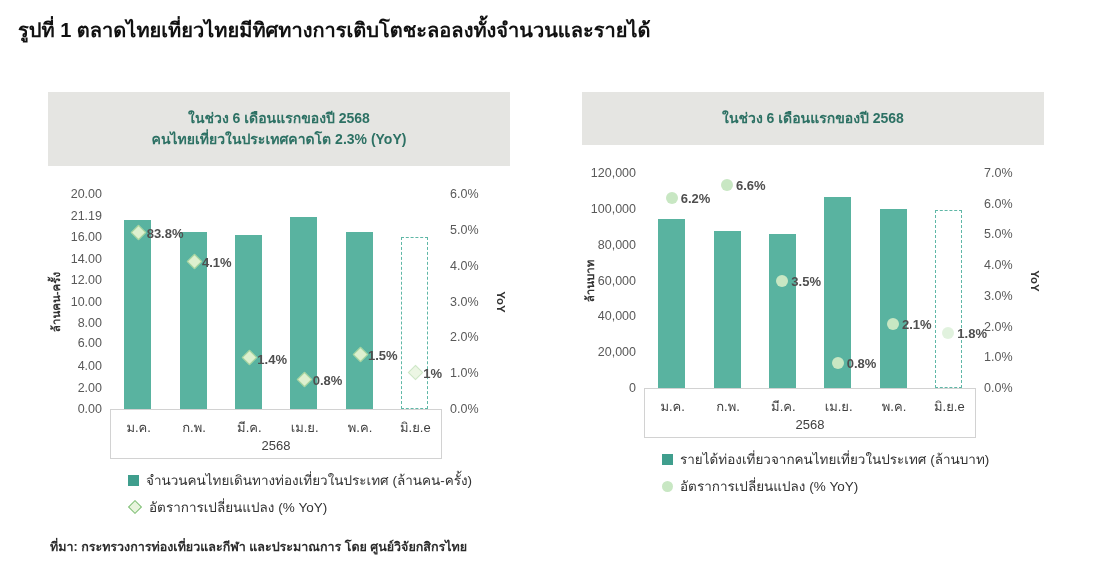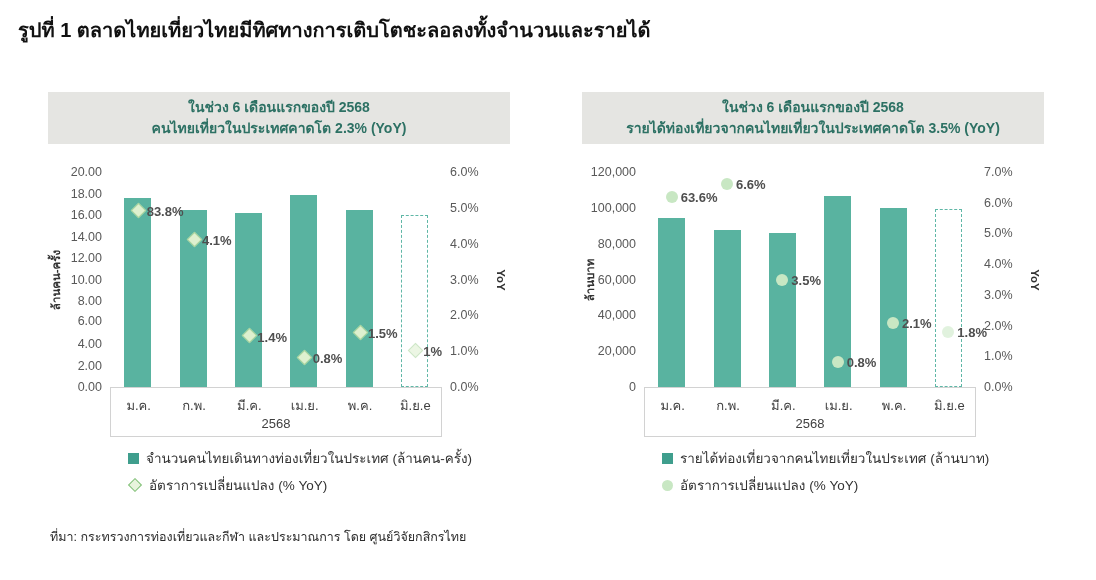--- a/index.html
+++ b/index.html
@@ -2,21 +2,21 @@
 <html><head>
 <meta charset="utf-8">
 <style>
   html,body{margin:0;padding:0;background:#fff;}
   body{width:1096px;height:580px;overflow:hidden;font-family:"Liberation Sans",sans-serif;}
   .page{position:relative;width:1096px;height:580px;box-sizing:border-box;padding:16px 0 0 18px;background:#fff;}
   .fig-title{font-size:20px;font-weight:bold;color:#111;line-height:28px;margin:0;}
   .charts-row{display:flex;gap:72px;margin-left:30px;margin-top:48px;}
   .panel{width:462px;flex:0 0 auto;}
   .panel-header{background:#e5e5e2;color:#2d7164;font-weight:bold;font-size:14px;line-height:21px;
-    text-align:center;padding:5px 4px;box-sizing:border-box;}
+    text-align:center;padding:16px 4px;box-sizing:border-box;}
   .chart-grid{display:grid;grid-template-columns:16px 46px 332px 50px 18px;margin-top:28px;}
   .yaxis-label{display:flex;align-items:center;justify-content:center;}
   .yaxis-label span{transform:rotate(-90deg);white-space:nowrap;font-size:11.5px;font-weight:bold;color:#333;}
   .raxis-label{display:flex;align-items:center;justify-content:center;}
   .raxis-label span{transform:rotate(90deg);white-space:nowrap;font-size:11.5px;font-weight:bold;color:#333;}
   .ticks{position:relative;height:215px;}
   .tick{position:absolute;font-size:12.5px;color:#595959;line-height:14px;white-space:nowrap;}
   .ticks-left .tick{right:8px;}
   .ticks-right .tick{left:8px;text-align:left;}
   .plot{position:relative;height:215px;}
@@ -28,21 +28,21 @@
   .marker.forecast{opacity:0.55;}
   .pt-label{position:absolute;font-size:13px;font-weight:bold;color:#4f4f4f;line-height:17px;z-index:4;white-space:nowrap;}
   .xbox{position:relative;height:50px;border:1px solid #d2d2d2;box-sizing:border-box;}
   .month{position:absolute;top:7px;width:56px;margin-left:-28px;text-align:center;font-size:13px;color:#3f3f3f;}
   .xbox-year{position:absolute;bottom:5px;left:0;right:0;text-align:center;font-size:13px;color:#3f3f3f;}
   .legend{margin:10px 0 0 80px;}
   .legend-row{display:flex;align-items:center;gap:7px;margin-bottom:5px;font-size:13.5px;color:#333;}
   .lg-square{width:11px;height:11px;background:#3f9e8d;flex:0 0 auto;}
   .lg-diamond{width:8px;height:8px;border:1px solid #7fbf77;background:#e8f4dd;transform:rotate(45deg);flex:0 0 auto;margin:0 2px;}
   .lg-circle{width:11px;height:11px;border-radius:50%;background:#c8e7c3;flex:0 0 auto;}
-  .source{margin:26px 0 0 32px;font-size:12.5px;color:#2b2b2b;}
+  .source{margin:14px 0 0 32px;font-size:12.5px;color:#2b2b2b;font-weight:bold;}
 </style>
 </head>
 <body>
 
 <div class="page">
 
   <h1 class="fig-title">รูปที่ 1 ตลาดไทยเที่ยวไทยมีทิศทางการเติบโตชะลอลงทั้งจำนวนและรายได้</h1>
 
   <div class="charts-row">
 
@@ -50,21 +50,21 @@
       <header class="panel-header">
         <div>ในช่วง 6 เดือนแรกของปี 2568</div>
         <div>คนไทยเที่ยวในประเทศคาดโต 2.3% (YoY)</div>
       </header>
       <div class="chart-grid">
         <div class="yaxis-label">
           <span>ล้านคน-ครั้ง</span>
         </div>
         <div class="ticks ticks-left">
             <span class="tick" style="top: -7px;">20.00</span>
-            <span class="tick" style="top: 14.5px;">18.00</span>
+            <span class="tick" style="top: 14.5px;">21.19</span>
             <span class="tick" style="top: 36px; margin-left: 48px;">16.00</span>
             <span class="tick" style="top: 57.5px;">14.00</span>
             <span class="tick" style="top: 79px;">12.00</span>
             <span class="tick" style="top: 100.5px;">10.00</span>
             <span class="tick" style="top: 122px;">8.00</span>
             <span class="tick" style="top: 142px;">6.00</span>
             <span class="tick" style="top: 165px;">4.00</span>
             <span class="tick" style="top: 186.5px;">2.00</span>
             <span class="tick" style="top: 208px;">0.00</span>
           </div>
@@ -124,21 +124,20 @@
         <div class="legend-row">
           <span class="lg-diamond"></span>
           <span>อัตราการเปลี่ยนแปลง (% YoY)</span>
         </div>
       </div>
     </section>
 
     <section class="panel">
       <header class="panel-header">
         <div>ในช่วง 6 เดือนแรกของปี 2568</div>
-        <div>รายได้ท่องเที่ยวจากคนไทยเที่ยวในประเทศคาดโต 3.5% (YoY)</div>
       </header>
       <div class="chart-grid">
         <div class="yaxis-label">
           <span>ล้านบาท</span>
         </div>
         <div class="ticks ticks-left">
             <span class="tick" style="top: -7px;">120,000</span>
             <span class="tick" style="top: 28.8333px;">100,000</span>
             <span class="tick" style="top: 64.6667px;">80,000</span>
             <span class="tick" style="top: 100.5px;">60,000</span>
@@ -147,21 +146,21 @@
             <span class="tick" style="top: 208px;">0</span>
           </div>
         <div class="plot">
             <div class="bar" style="left: 14.1667px; height: 169.312px;"></div>
             <div class="bar" style="left: 69.5px; height: 156.771px;"></div>
             <div class="bar" style="left: 124.833px; height: 154.083px;"></div>
             <div class="bar" style="left: 180.167px; height: 190.812px;"></div>
             <div class="bar" style="left: 235.5px; height: 179.167px;"></div>
             <div class="bar forecast" style="left: 290.833px; height: 178.271px;"></div>
             <span class="marker marker-circle" style="left: 21.6667px; bottom: 184.429px;"></span>
-            <span class="pt-label" style="left: 36.6667px; bottom: 181.429px;">63.6%</span>
+            <span class="pt-label" style="left: 36.6667px; bottom: 181.429px;">6.2%</span>
             <span class="marker marker-circle" style="left: 77px; bottom: 196.714px;"></span>
             <span class="pt-label" style="left: 92px; bottom: 193.714px;">6.6%</span>
             <span class="marker marker-circle" style="left: 132.333px; bottom: 101.5px;"></span>
             <span class="pt-label" style="left: 147.333px; bottom: 98.5px;">3.5%</span>
             <span class="marker marker-circle" style="left: 187.667px; bottom: 18.5714px;"></span>
             <span class="pt-label" style="left: 202.667px; bottom: 15.5714px;">0.8%</span>
             <span class="marker marker-circle" style="left: 243px; bottom: 58.5px;"></span>
             <span class="pt-label" style="left: 258px; bottom: 55.5px;">2.1%</span>
             <span class="marker marker-circle forecast" style="left: 298.333px; bottom: 49.2857px;"></span>
             <span class="pt-label" style="left: 313.333px; bottom: 46.2857px;">1.8%</span>

